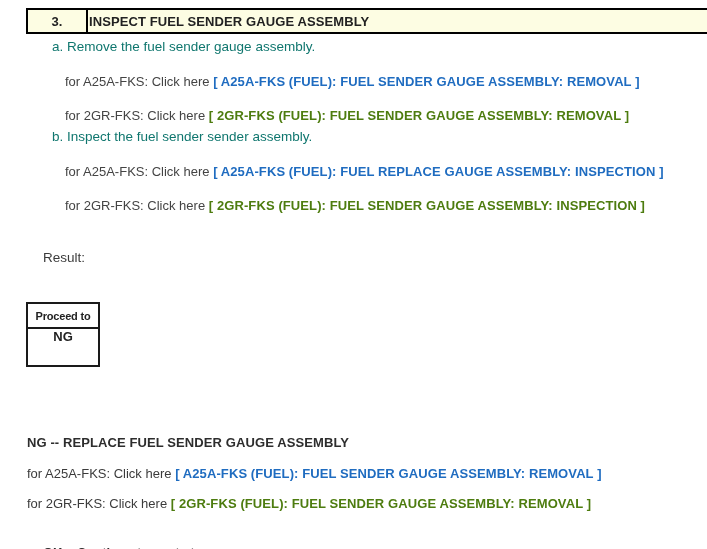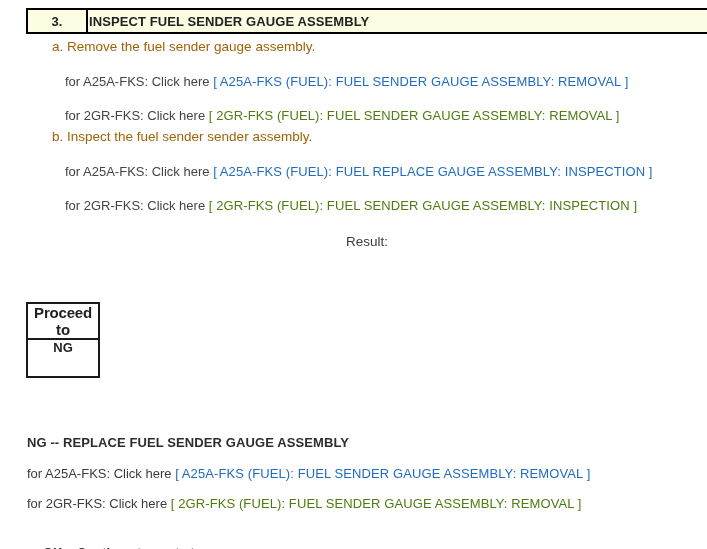--- a/index.html
+++ b/index.html
@@ -56,52 +56,51 @@
     position: absolute;
     left: 0;
     top: 34px;
     width: 707px;
   }
 
   .sub-step {
     margin: 0;
     padding: 4px 4px 0 52px;
     font-size: 13.5px;
-    color: #a16207;
+    color: #0f766e;
     line-height: 18px;
   }
 
   .link-line {
     margin: 0;
     padding: 17px 0 0 65px;
     font-size: 13px;
     color: #3b3b3b;
     line-height: 17px;
     white-space: nowrap;
   }
   .link-line .lead {
     color: #444444;
     font-weight: normal;
   }
   .doc-link {
-    font-weight: normal;
+    font-weight: bold;
     text-decoration: none;
     cursor: pointer;
     letter-spacing: 0.1px;
   }
   .doc-link.blue { color: #1f6cc0; }
   .doc-link.dark { color: #4d7c0f; }
 
   .result-label {
-    margin: 0;
+    margin: 16px;
     padding: 19px 0 0 27px;
     font-size: 13.5px;
     color: #3b3b3b;
     line-height: 18px;
-    text-align: center;
   }
 
   
   .result-table-wrap {
     position: absolute;
     left: 26px;
     top: 302px;
   }
   table.result-table {
     border-collapse: collapse;
@@ -111,21 +110,21 @@
   table.result-table td {
     border: 2px solid #1a1a1a;
     text-align: center;
     font-size: 13px;
     font-weight: bold;
     color: #222222;
     padding: 0;
   }
   table.result-table td.hdr {
     height: 23px;
-    font-size: 15px;
+    font-size: 11px;
     letter-spacing: -0.2px;
   }
   table.result-table td.ok  { height: 27px; }
   table.result-table td.ng  { height: 36px; vertical-align: top; }
 
   
   .bottom-block {
     position: absolute;
     left: 0;
     top: 434px;

